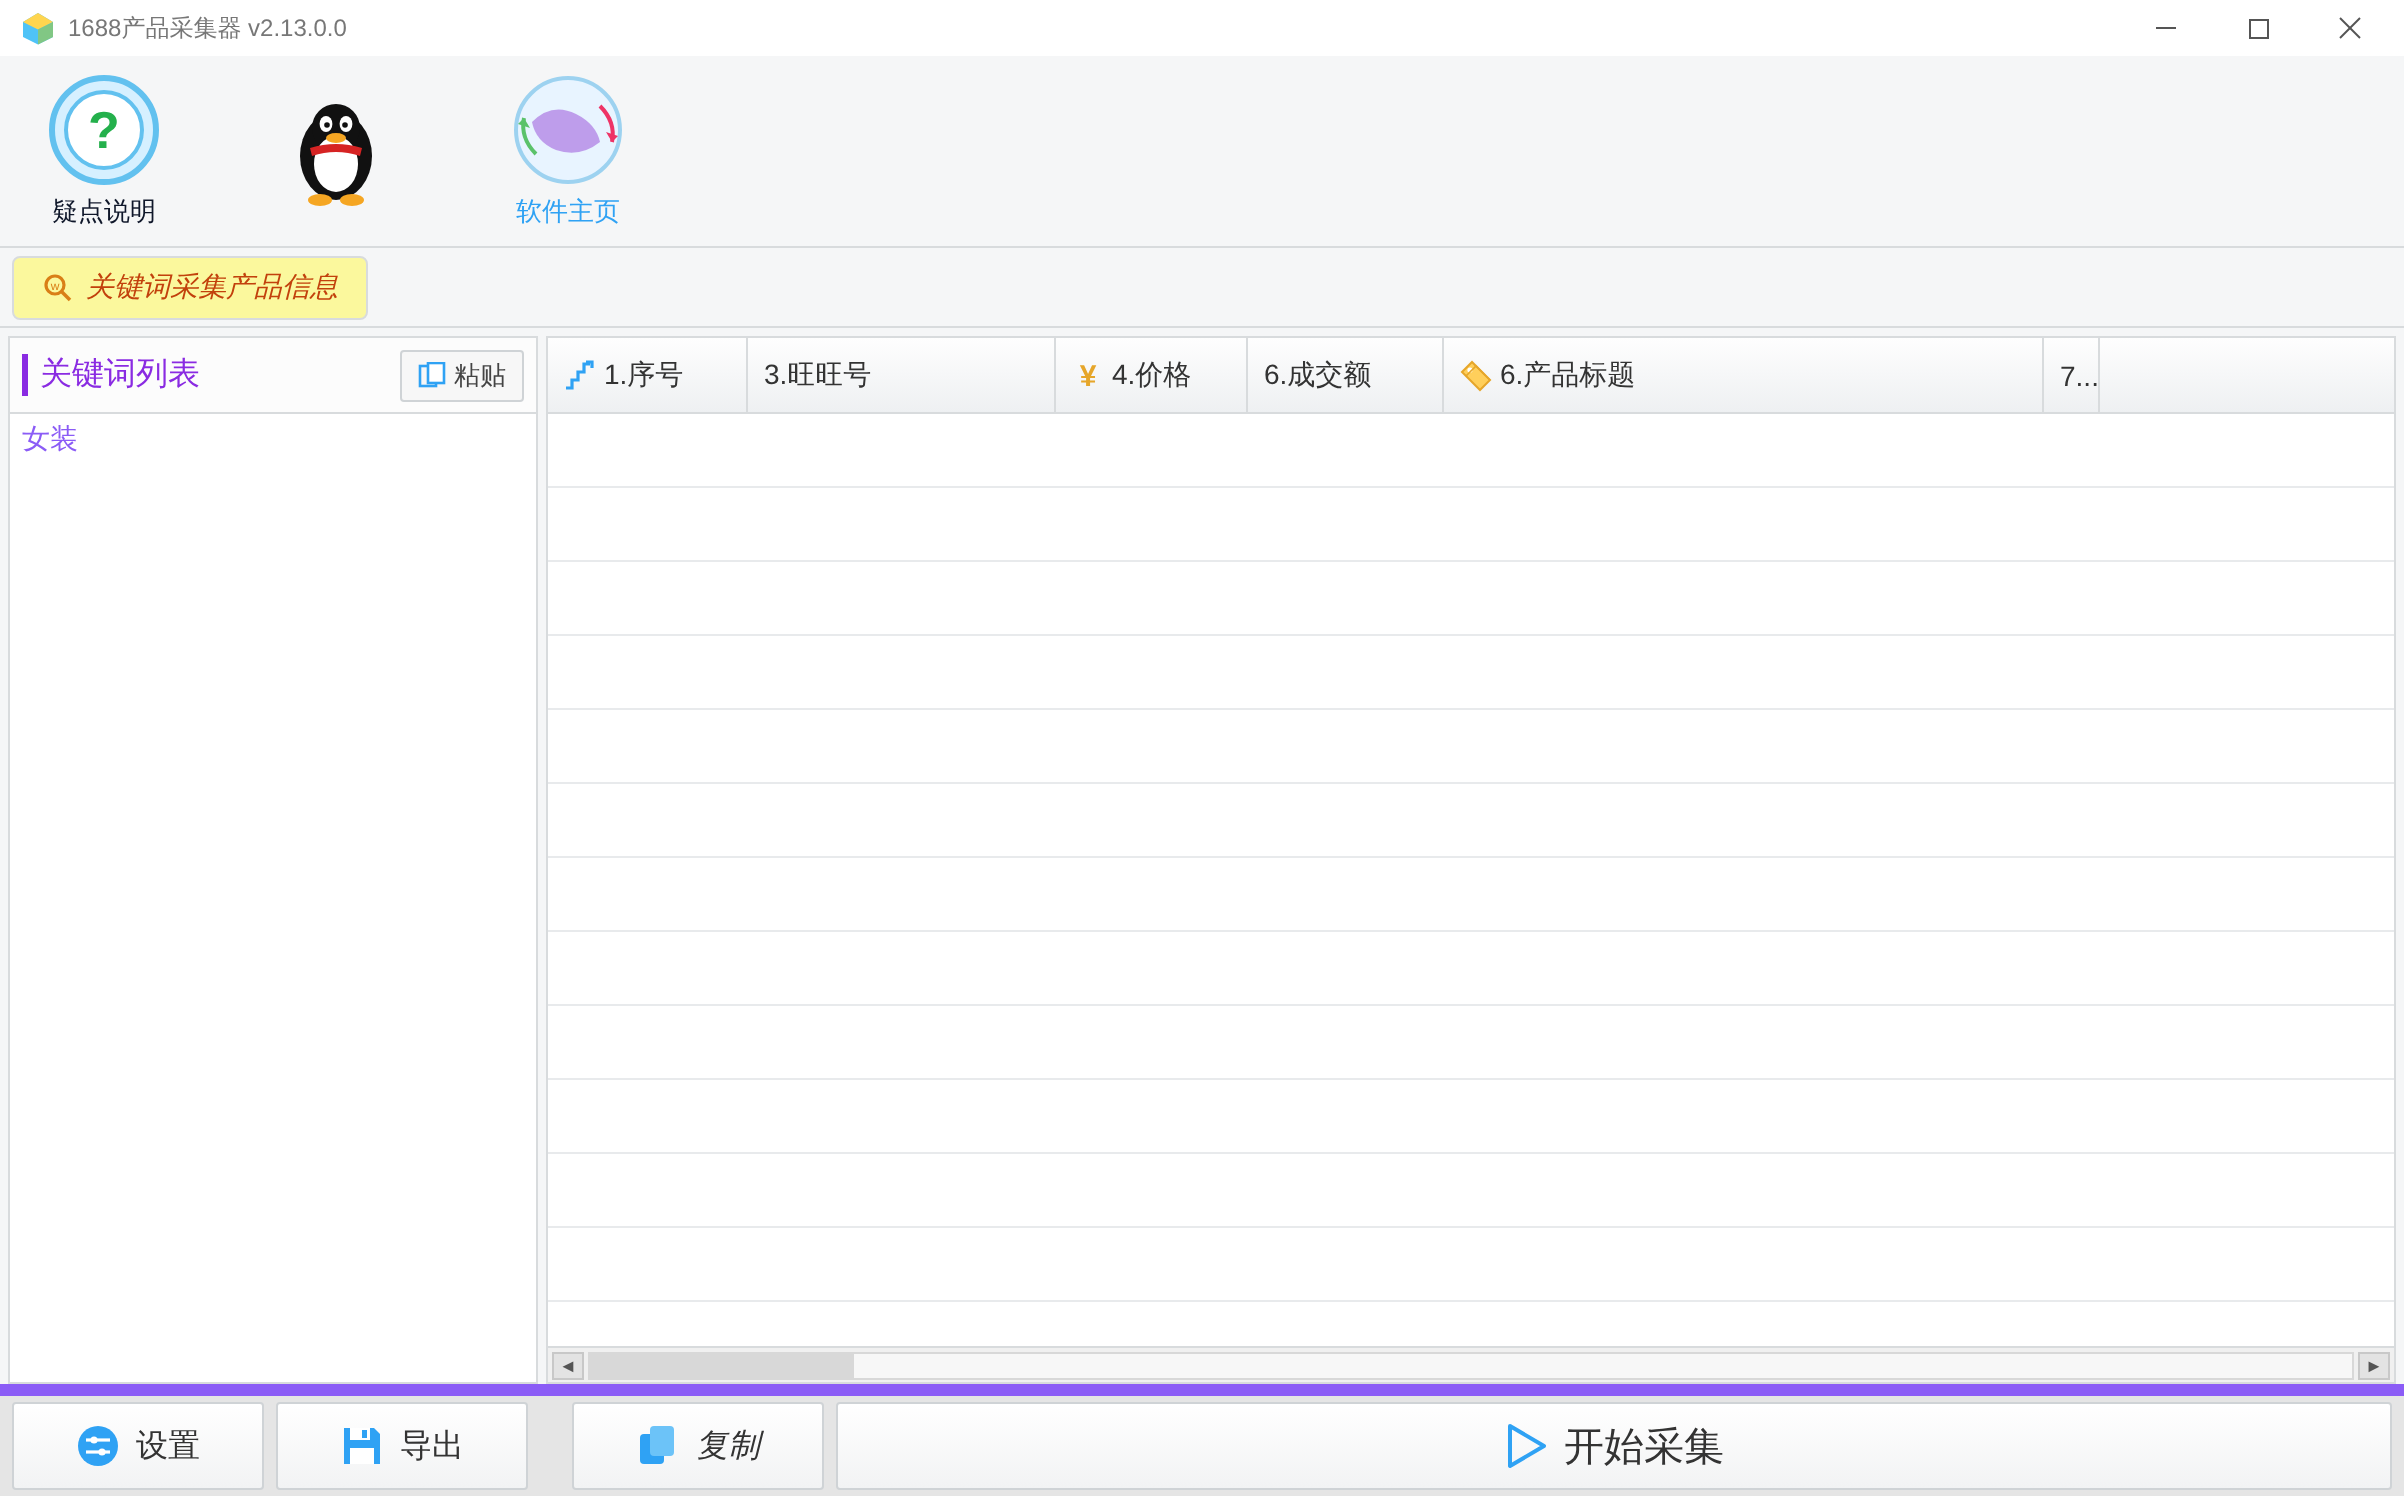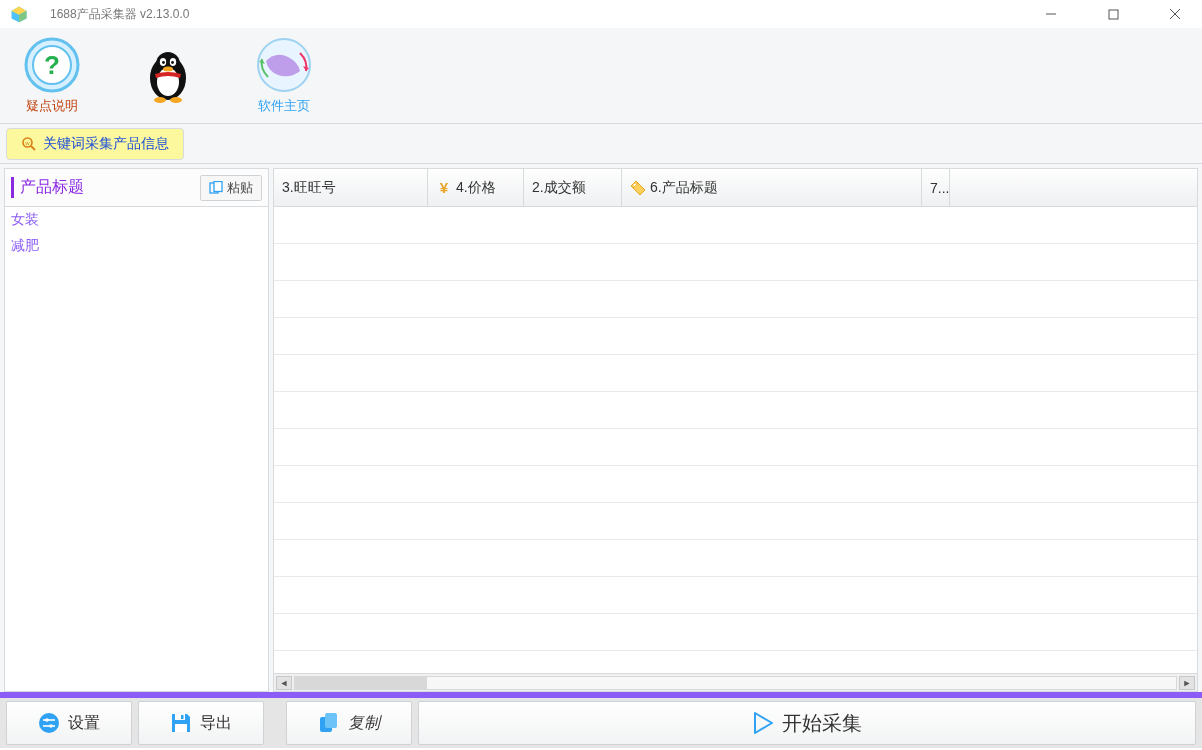--- a/index.html
+++ b/index.html
@@ -1,36 +1,36 @@
 <!DOCTYPE html>
 <html><head>
 <meta charset="utf-8">
 <style>
 * { box-sizing: border-box; margin: 0; padding: 0; font-family: "Microsoft YaHei", "SimSun", Arial, sans-serif; }
 html, body { width: 1202px; height: 750px; background: #fff; overflow: hidden; }
 
 
-.titlebar { height: 28px; display: flex; align-items: center; background: #fff; padding: 0 4px; font-size: 12px; color: #777; gap: 16px; }
+.titlebar { height: 28px; display: flex; align-items: center; background: #fff; padding: 0 4px; font-size: 12px; color: #777; }
 .titlebar .app-icon { width: 18px; height: 18px; margin: 0 6px 0 6px; }
 .titlebar .title-text { flex: 0 0 auto; }
 .titlebar .spacer { flex: 1; }
 .titlebar .win-btn { width: 46px; height: 28px; display: flex; align-items: center; justify-content: center; color: #555; cursor: pointer; }
 
 
 .toolbar { height: 96px; background: #f5f6f7; border-bottom: 1px solid #d8dbdd; display: flex; align-items: center; padding: 4px 24px; gap: 60px; }
 .tool-item { display: flex; flex-direction: column; align-items: center; gap: 4px; cursor: pointer; }
 .tool-item .tool-icon { width: 56px; height: 56px; display: flex; align-items: center; justify-content: center; }
 .tool-item .tool-label { font-size: 13px; }
-.label-green { color: #c2410c; }
+.label-green { color: #0f172a; }
 .label-blue  { color: #2fa2f4; }
 
 
 .tabbar { height: 40px; background: #f5f6f7; display: flex; align-items: flex-start; padding: 4px 6px 0 6px; border-bottom: 1px solid #d8dbdd; }
 .tab { display: flex; align-items: center; gap: 6px; padding: 6px 14px; border: 1px solid #d8dbdd; border-radius: 4px; background: #fbf89d; cursor: pointer; }
-.tab .tab-text { color: #1d4ed8; font-size: 14px; }
+.tab .tab-text { color: #c2410c; font-size: 14px; font-style: italic; }
 
 
 .main { display: flex; height: 528px; background: #f5f6f7; }
 .left-pane { width: 265px; display: flex; flex-direction: column; background: #fff; border: 1px solid #d8dbdd; margin: 4px 0 0 4px; }
 .left-header { height: 38px; display: flex; align-items: center; justify-content: space-between; padding: 0 6px; border-bottom: 1px solid #d8dbdd; background: #fcfcfc; }
 .left-header .kw-title { color: #8a2be2; font-size: 16px; border-left: 3px solid #8a2be2; padding-left: 6px; }
 .paste-btn { display: flex; align-items: center; gap: 4px; padding: 3px 8px; border: 1px solid #cfd3d6; background: #f7f7f7; font-size: 13px; color: #444; cursor: pointer; border-radius: 2px; }
 .kw-list { flex: 1; overflow: auto; }
 .kw-item { padding: 4px 6px; font-size: 14px; color: #8b5cf6; cursor: pointer; }
 
@@ -140,53 +140,61 @@
       </svg>
     </span>
     <span class="tab-text">关键词采集产品信息</span>
   </div>
 </div>
 
 <div class="main">
 
   <div class="left-pane">
     <div class="left-header">
-      <span class="kw-title">产品标题</span>
+      <span class="kw-title">关键词列表</span>
       <div class="paste-btn">
         <span>
           <svg width="14" height="14" viewBox="0 0 14 14">
             <rect x="1" y="2" width="8" height="10" fill="none" stroke="#2fa2f4" stroke-width="1.3"></rect>
             <rect x="5" y="0.5" width="8" height="10" fill="#fff" stroke="#2fa2f4" stroke-width="1.3"></rect>
           </svg>
         </span>
         <span>粘贴</span>
       </div>
     </div>
     <div class="kw-list" id="kw-list">
         <div class="kw-item">女装</div>
-        <div class="kw-item">减肥</div>
       </div>
   </div>
 
   <div class="right-pane">
     <div class="grid-wrap">
       <div class="grid-head-row" id="grid-head">
+          <div class="grid-head-cell" style="width: 100px;">
+            <span>
+              <svg width="16" height="16" viewBox="0 0 16 16">
+                <path d="M1 14 H4 V10 H7 V6 H10 V2 H13" fill="none" stroke="#2fa2f4" stroke-width="1.6"></path>
+                <polyline points="11,1 14,1 14,4" fill="none" stroke="#2fa2f4" stroke-width="1.6"></polyline>
+              </svg>
+            </span>
+            <span>1.序号</span>
+          </div>
           <div class="grid-head-cell" style="width: 154px;">
             <span>3.旺旺号</span>
           </div>
           <div class="grid-head-cell" style="width: 96px;">
             <span>
               <svg width="16" height="16" viewBox="0 0 16 16">
                 <text x="8" y="13" text-anchor="middle" font-size="15" font-weight="bold" fill="#e6a62a">¥</text>
               </svg>
             </span>
             <span>4.价格</span>
           </div>
           <div class="grid-head-cell" style="width: 98px;">
-            <span>2.成交额</span>
+            <span>6.成交额</span>
           </div>
           <div class="grid-head-cell" style="width: 300px;">
             <span>
               <svg width="16" height="16" viewBox="0 0 16 16">
                 <path d="M1 6 L6 1 L15 10 L10 15 Z" fill="#ffcf5b" stroke="#e6a62a" stroke-width="1"></path>
                 <circle cx="5" cy="5" r="1.3" fill="#fff"></circle>
                 <path d="M3 8 L8 3 L15 10" fill="none" stroke="#e6a62a" stroke-width="0.8"></path>
               </svg>
             </span>
             <span>6.产品标题</span>

